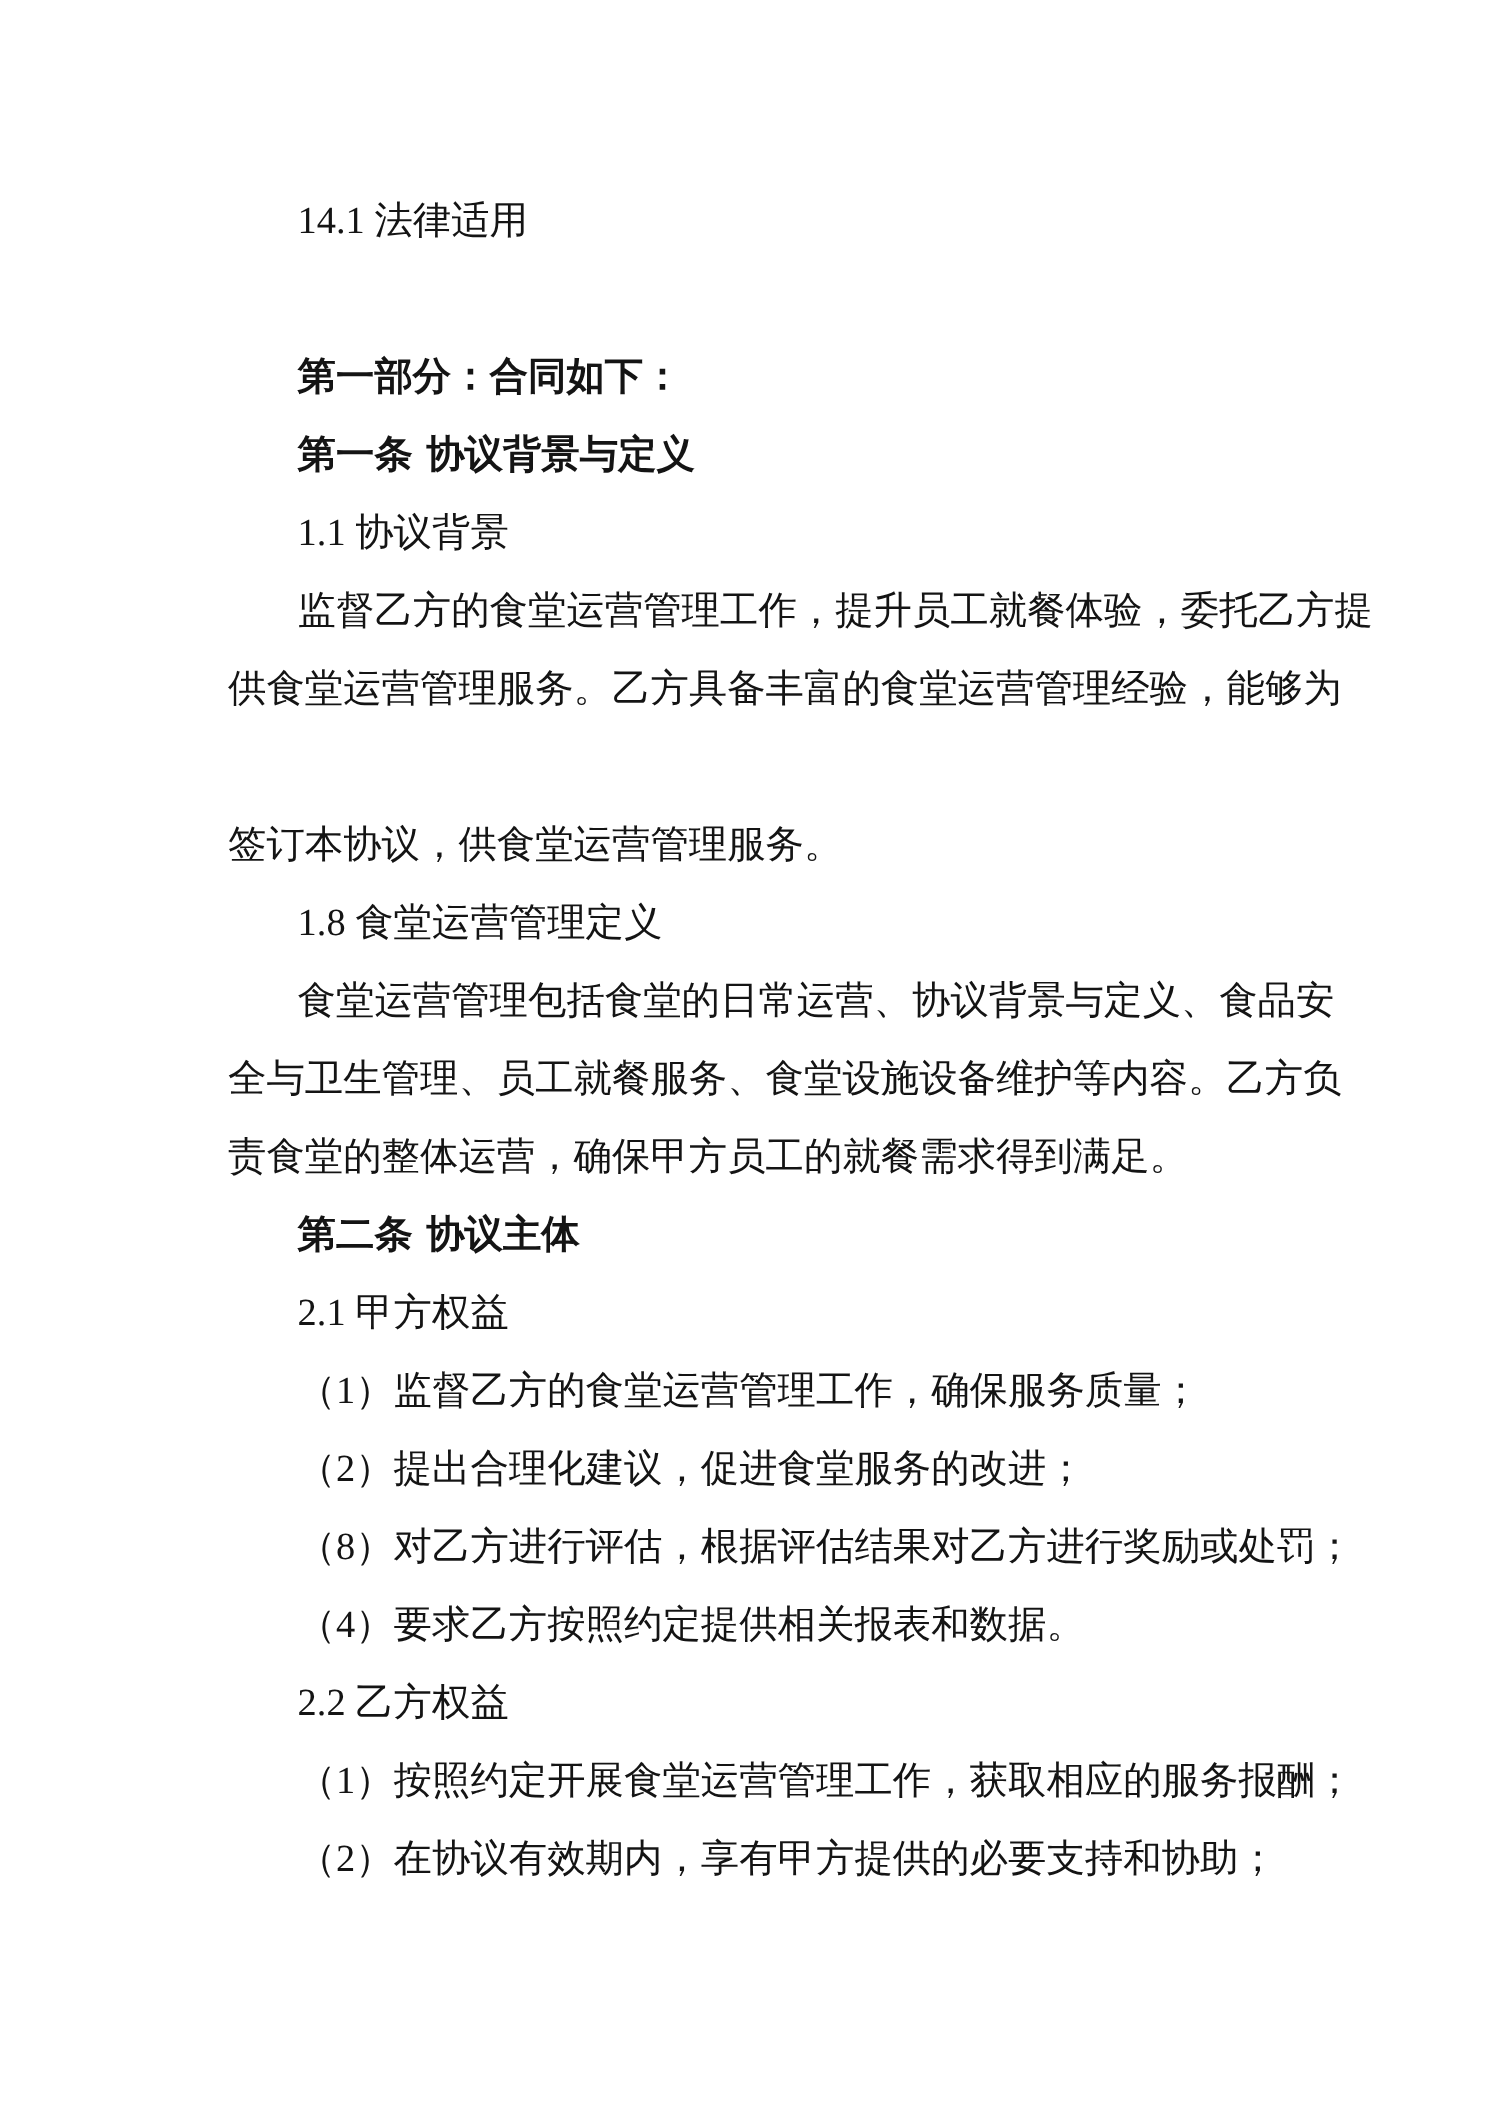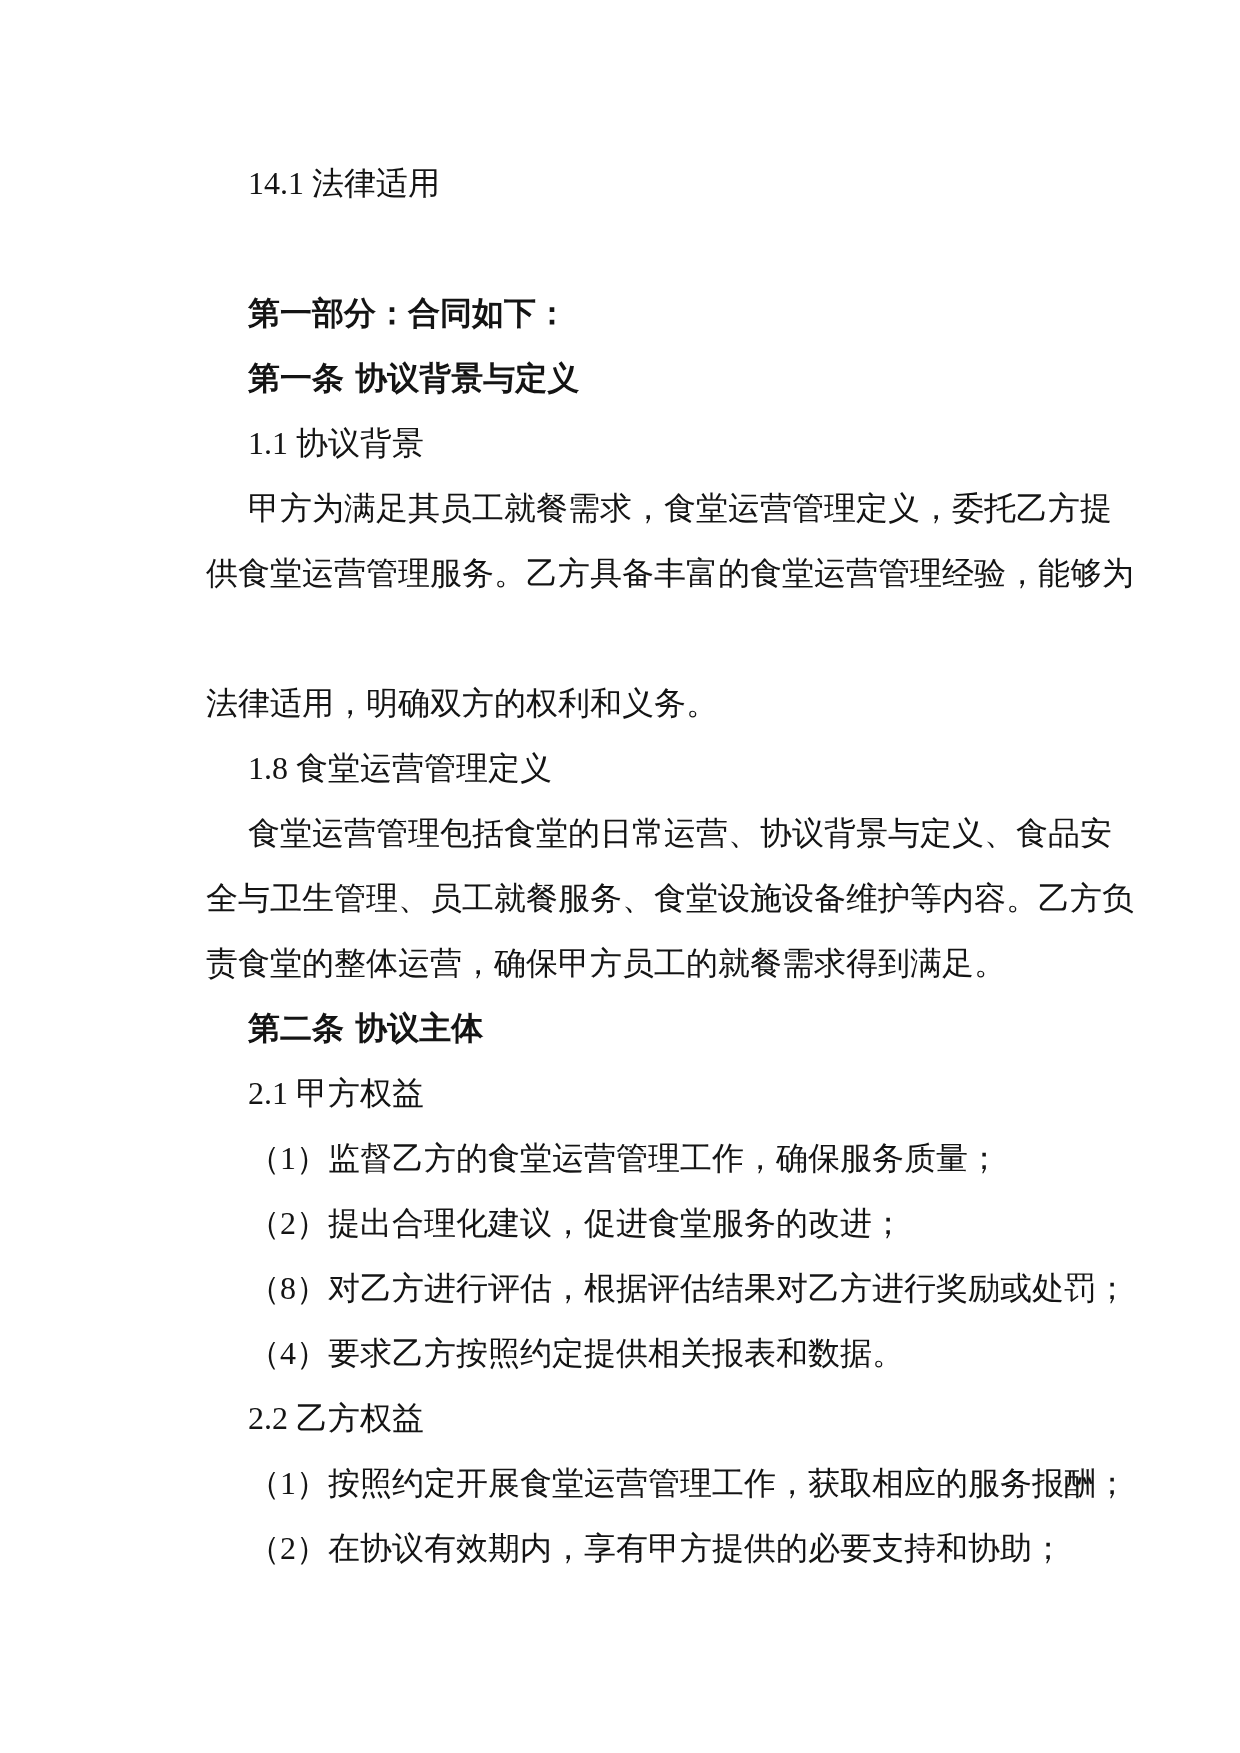--- a/index.html
+++ b/index.html
@@ -25,40 +25,40 @@
     .line {
       position: absolute;
       height: 40px;
       line-height: 40px;
       font-size: 32px;
       white-space: nowrap;
       font-family: "Liberation Serif", "DejaVu Serif", serif;
       letter-spacing: 0px;
     }
     .line.indent { left: 248px; font-family: Liberation Serif, serif; }
-    .line.flush  { left: 190px; margin-left: 16px; }
+    .line.flush  { left: 190px; }
     .line.list   { left: 248px; }
     .line.bold {
       font-family: "DejaVu Sans", "Liberation Sans", sans-serif;
       font-weight: bold;
     }
     .line.sub { }
   </style>
 </head>
 <body>
 
 <div class="page">
   <div class="line indent sub" style="top:163px">14.1 法律适用</div>
   <div class="line indent bold" style="top:293px">第一部分：合同如下：</div>
   <div class="line indent bold" style="top:358px">第一条 协议背景与定义</div>
   <div class="line indent sub" style="top:423px">1.1 协议背景</div>
 
-  <div class="line indent" style="top:488px">甲方为满足其员工就餐需求，食堂运营管理定义，委托乙方提</div>
+  <div class="line indent" style="top:488px">监督乙方的食堂运营管理工作，提升员工就餐体验，委托乙方提</div>
   <div class="line flush" style="top:553px">供食堂运营管理服务。乙方具备丰富的食堂运营管理经验，能够为</div>
-  <div class="line flush" style="top:683px">法律适用，明确双方的权利和义务。</div>
+  <div class="line flush" style="top:683px">签订本协议，供食堂运营管理服务。</div>
 
   <div class="line indent sub" style="top:748px">1.8 食堂运营管理定义</div>
 
   <div class="line indent" style="top:813px">食堂运营管理包括食堂的日常运营、协议背景与定义、食品安</div>
   <div class="line flush" style="top:878px">全与卫生管理、员工就餐服务、食堂设施设备维护等内容。乙方负</div>
   <div class="line flush" style="top:943px">责食堂的整体运营，确保甲方员工的就餐需求得到满足。</div>
 
   <div class="line indent bold" style="top:1008px">第二条 协议主体</div>
   <div class="line indent sub" style="top:1073px">2.1 甲方权益</div>
 

